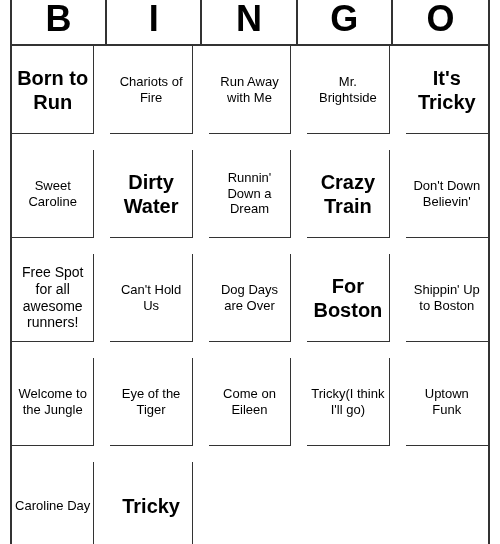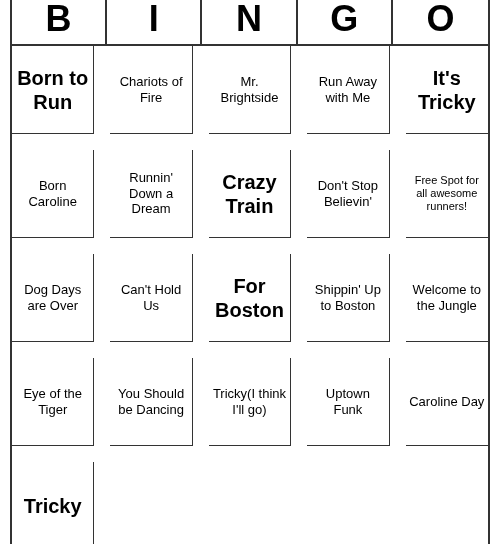--- a/index.html
+++ b/index.html
@@ -55,50 +55,51 @@
       border-right: none;
     }
     .bingo-cell:nth-child(n+21) {
       border-bottom: none;
     }
     .bingo-cell.large-text {
       font-size: 20px;
       font-weight: bold;
     }
     .bingo-cell.free-spot {
-      font-size: 11px;
+      font-size: 14px;
     }
   </style>
 </head>
 <body>
 
 <div class="bingo-card">
   <div class="bingo-header">
   <div class="bingo-header-cell">B</div>
       <div class="bingo-header-cell">I</div>
       <div class="bingo-header-cell">N</div>
       <div class="bingo-header-cell">G</div>
       <div class="bingo-header-cell">O</div>
     </div>
   <div class="bingo-grid">
   <div class="bingo-cell large-text">Born to Run</div>
       <div class="bingo-cell">Chariots of Fire</div>
+      <div class="bingo-cell">Run Away with Me</div>
       <div class="bingo-cell">Mr. Brightside</div>
-      <div class="bingo-cell">Run Away with Me</div>
       <div class="bingo-cell large-text">It's Tricky</div>
-      <div class="bingo-cell">Born Caroline</div>
+      <div class="bingo-cell">Sweet Caroline</div>
+      <div class="bingo-cell large-text">Dirty Water</div>
       <div class="bingo-cell">Runnin' Down a Dream</div>
       <div class="bingo-cell large-text">Crazy Train</div>
-      <div class="bingo-cell">Don't Stop Believin'</div>
+      <div class="bingo-cell">Don't Down Believin'</div>
       <div class="bingo-cell free-spot">Free Spot for all awesome runners!</div>
+      <div class="bingo-cell">Can't Hold Us</div>
       <div class="bingo-cell">Dog Days are Over</div>
-      <div class="bingo-cell">Can't Hold Us</div>
       <div class="bingo-cell large-text">For Boston</div>
       <div class="bingo-cell">Shippin' Up to Boston</div>
       <div class="bingo-cell">Welcome to the Jungle</div>
       <div class="bingo-cell">Eye of the Tiger</div>
-      <div class="bingo-cell">You Should be Dancing</div>
+      <div class="bingo-cell">Come on Eileen</div>
       <div class="bingo-cell">Tricky(I think I'll go)</div>
       <div class="bingo-cell">Uptown Funk</div>
       <div class="bingo-cell">Caroline Day</div>
       <div class="bingo-cell large-text">Tricky</div>
     </div>
 </div>
 
 </body></html>

